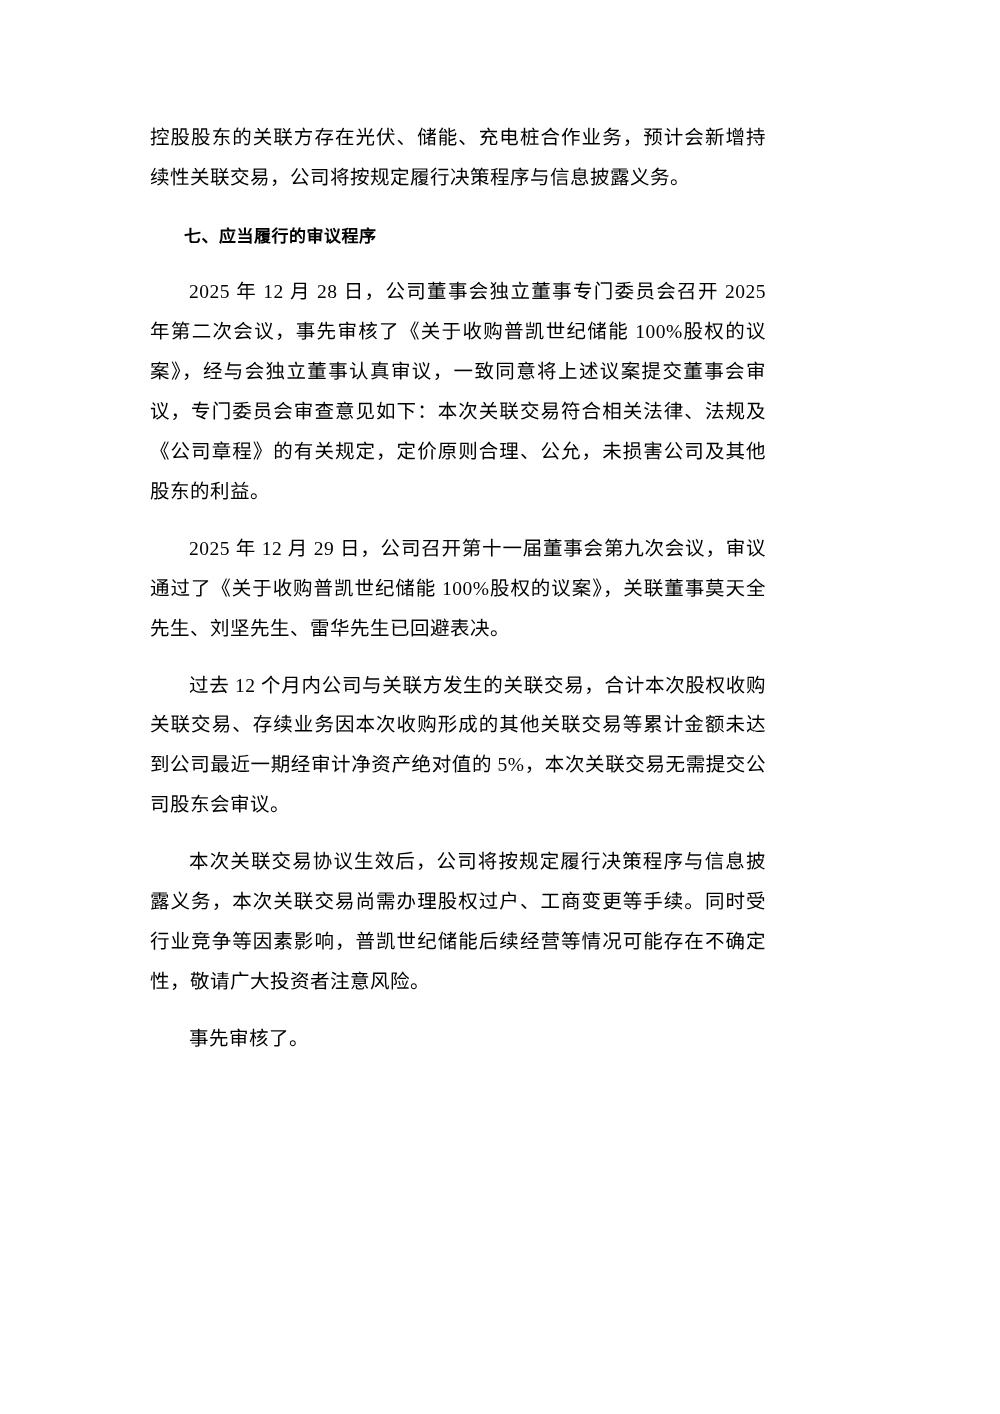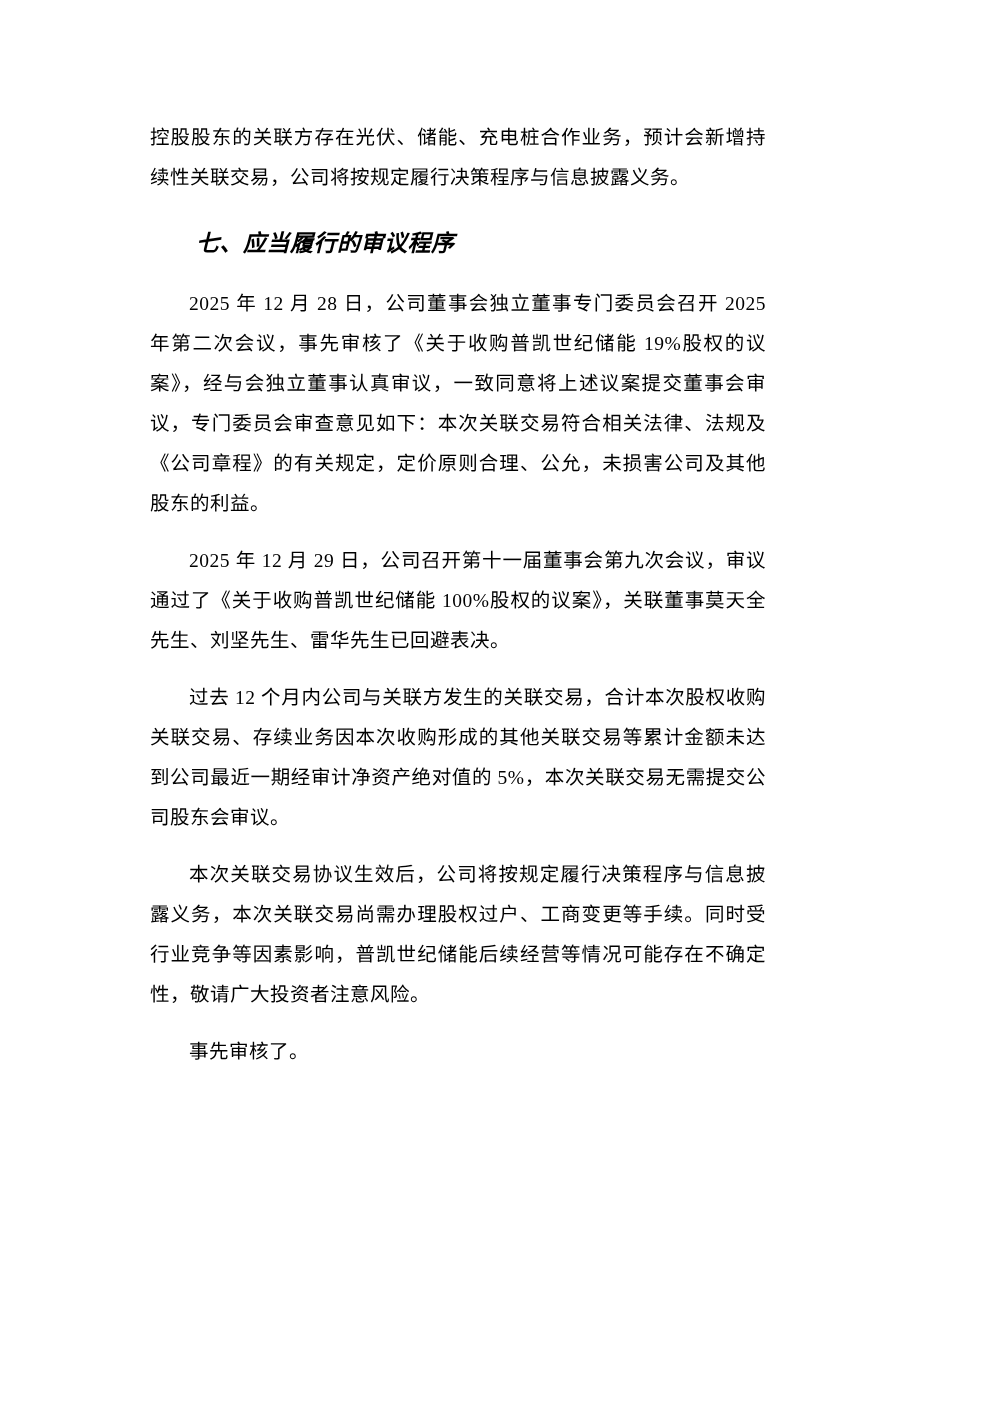--- a/index.html
+++ b/index.html
@@ -27,39 +27,38 @@
     text-align: justify;
     text-justify: inter-ideograph;
     margin: 0 0 17px 0;
     text-indent: 2em;
     letter-spacing: 0.5px;
   }
   .para.no-indent {
     text-indent: 0;
   }
   .heading {
-    font-size: 23px;
+    font-size: 17px;
     font-weight: bold;
     line-height: 2.05;
     margin: 22px 0 17px 0;
     text-indent: 2em;
     letter-spacing: 0.5px;
-    font-style: italic;
   }
 </style>
 </head>
 <body>
 
 <div class="page">
 
   <p class="para no-indent">控股股东的关联方存在光伏、储能、充电桩合作业务，预计会新增持续性关联交易，公司将按规定履行决策程序与信息披露义务。</p>
 
   <h3 class="heading">七、应当履行的审议程序</h3>
 
-  <p class="para">2025 年 12 月 28 日，公司董事会独立董事专门委员会召开 2025 年第二次会议，事先审核了《关于收购普凯世纪储能 19%股权的议案》，经与会独立董事认真审议，一致同意将上述议案提交董事会审议，专门委员会审查意见如下：本次关联交易符合相关法律、法规及《公司章程》的有关规定，定价原则合理、公允，未损害公司及其他股东的利益。</p>
+  <p class="para">2025 年 12 月 28 日，公司董事会独立董事专门委员会召开 2025 年第二次会议，事先审核了《关于收购普凯世纪储能 100%股权的议案》，经与会独立董事认真审议，一致同意将上述议案提交董事会审议，专门委员会审查意见如下：本次关联交易符合相关法律、法规及《公司章程》的有关规定，定价原则合理、公允，未损害公司及其他股东的利益。</p>
 
 
   <p class="para">2025 年 12 月 29 日，公司召开第十一届董事会第九次会议，审议通过了《关于收购普凯世纪储能 100%股权的议案》，关联董事莫天全先生、刘坚先生、雷华先生已回避表决。</p>
 
   <p class="para">过去 12 个月内公司与关联方发生的关联交易，合计本次股权收购关联交易、存续业务因本次收购形成的其他关联交易等累计金额未达到公司最近一期经审计净资产绝对值的 5%，本次关联交易无需提交公司股东会审议。</p>
 
 
   <p class="para">本次关联交易协议生效后，公司将按规定履行决策程序与信息披露义务，本次关联交易尚需办理股权过户、工商变更等手续。同时受行业竞争等因素影响，普凯世纪储能后续经营等情况可能存在不确定性，敬请广大投资者注意风险。</p>
 
   <p class="para">事先审核了。</p>

